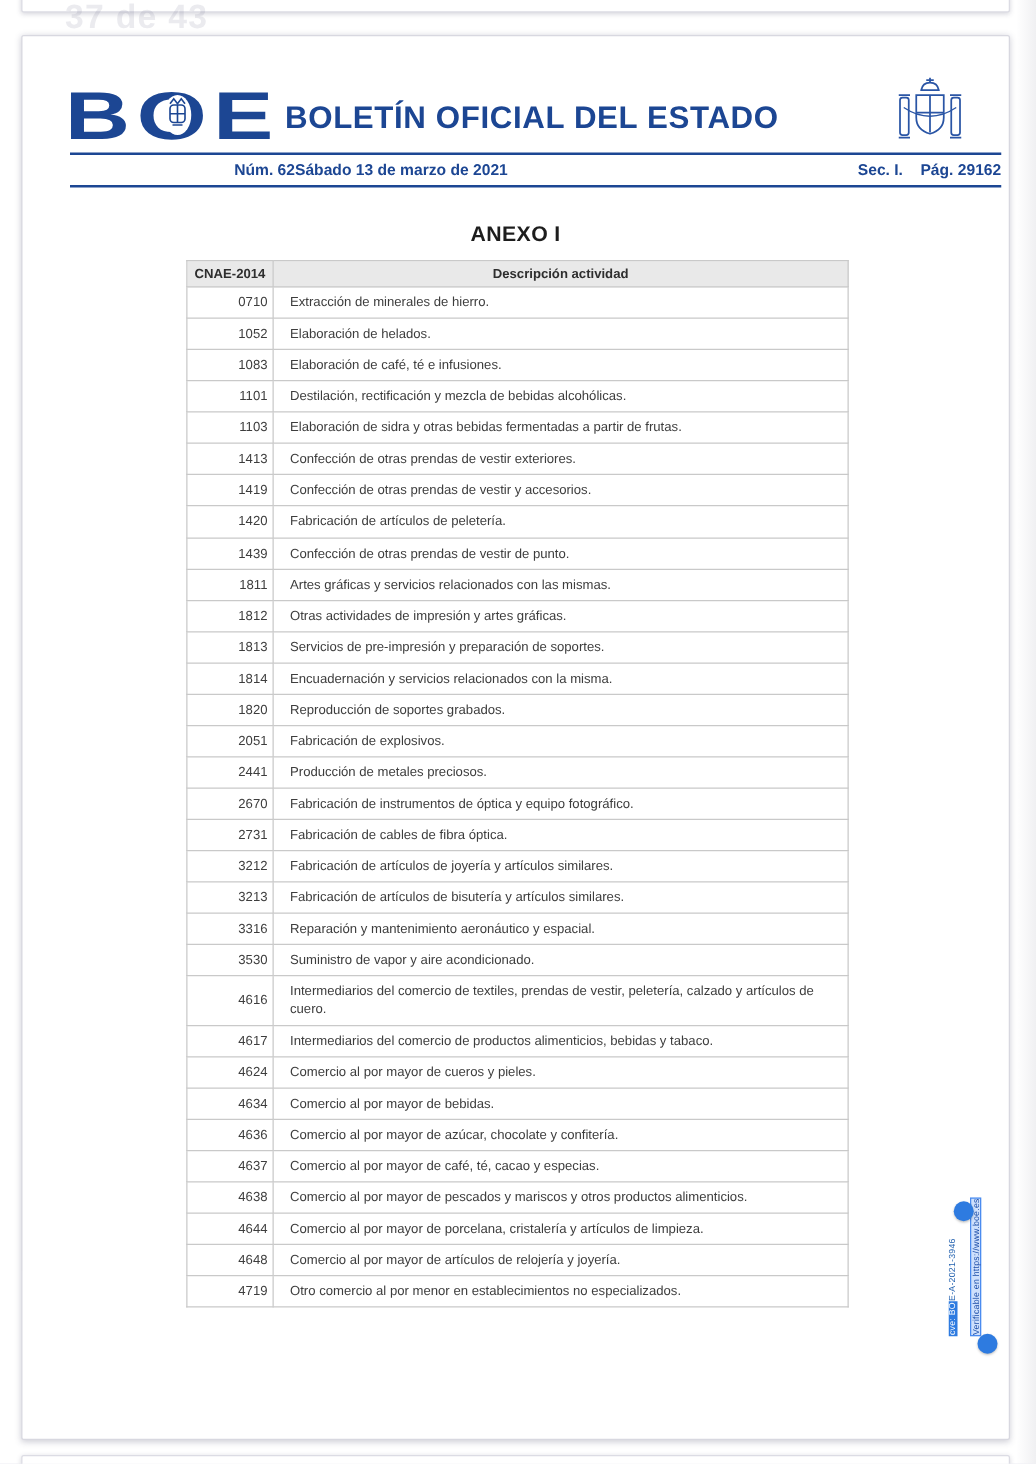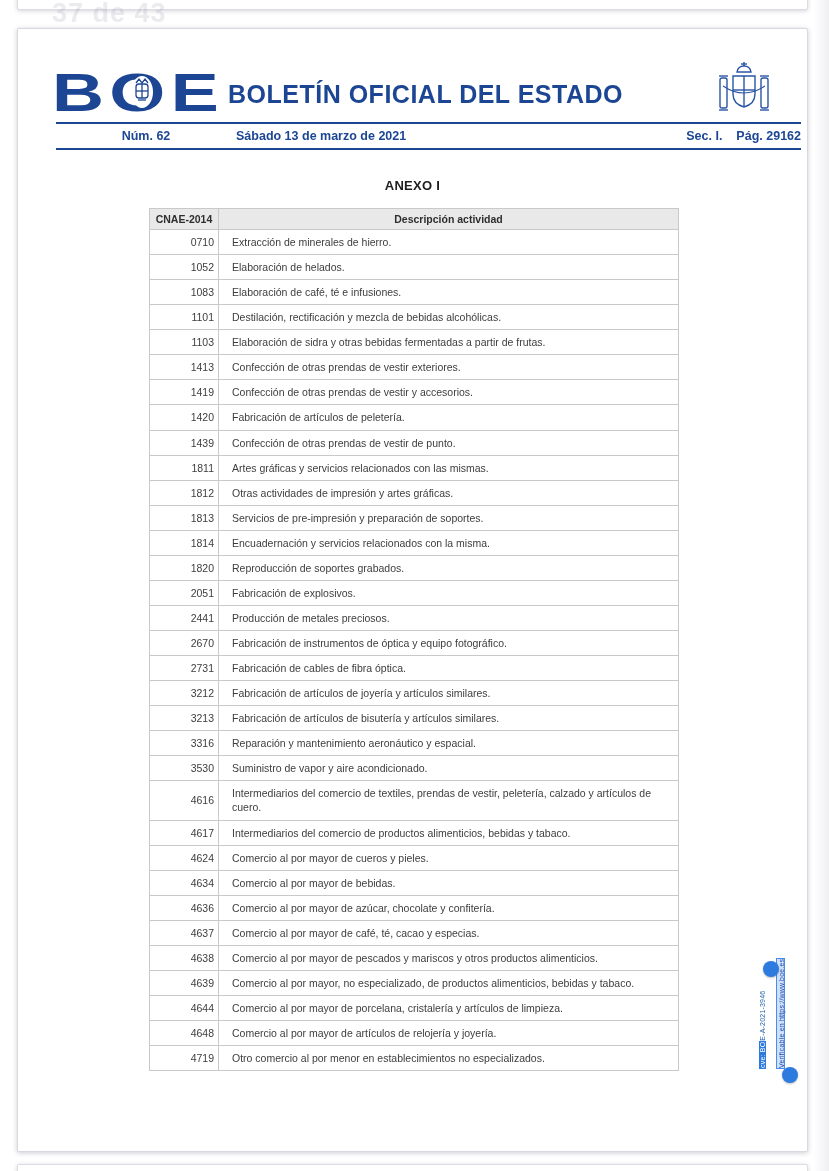--- a/index.html
+++ b/index.html
@@ -40,28 +40,28 @@
     font-size:25px;letter-spacing:.5px;white-space:nowrap;
   }
   .mast-arms{width:58px;flex:0 0 58px;display:flex;justify-content:flex-end;}
   .rule{position:absolute;left:38px;width:745px;height:2px;background:#1c4693;}
   .rule.top{top:93px;}
   .rule.bottom{top:119px;}
   .meta-row{
     position:absolute;left:38px;top:97px;width:745px;height:20px;
     display:flex;align-items:center;color:#1c4693;font-weight:bold;font-size:12.5px;
   }
-  .meta-left{flex:0 0 180px;text-align:center;}
+  .meta-left{flex:0 0 180px;text-align:right;}
   .meta-center{flex:1;}
   .meta-right{flex:0 0 180px;text-align:right;}
   .meta-right span + span{margin-left:14px;}
   
   .annex-title{
     position:absolute;left:0;top:149px;width:100%;text-align:center;
-    font-size:13px;font-weight:bold;color:#1d1d1d;letter-spacing:.3px;
+    font-size:17px;font-weight:bold;color:#1d1d1d;letter-spacing:.3px;
   }
   .table-wrap{position:absolute;left:131px;top:179px;width:530px;}
   table.cnae{width:100%;border-collapse:collapse;}
   table.cnae th,table.cnae td{border:1px solid #c9c9c9;}
   table.cnae th{
     background:#e9e9e9;font-size:10.5px;font-weight:bold;color:#2e2e2e;
     padding:4px 4px;text-align:center;
   }
   td.code{width:69px;text-align:right;font-size:10.5px;color:#3d3d3d;padding:5px 4px;}
   td.desc{font-size:10.5px;color:#3d3d3d;padding:5px 20px 5px 13px;line-height:1.34;}
@@ -297,24 +297,20 @@
   <tr>
     <td class="code">4637</td>
     <td class="desc">Comercio al por mayor de café, té, cacao y especias.</td>
   </tr>
 
   <tr>
     <td class="code">4638</td>
     <td class="desc">Comercio al por mayor de pescados y mariscos y otros productos alimenticios.</td>
   </tr>
 
-  <tr>
-    <td class="code">4639</td>
-    <td class="desc">Comercio al por mayor, no especializado, de productos alimenticios, bebidas y tabaco.</td>
-  </tr>
 
   <tr>
     <td class="code">4644</td>
     <td class="desc">Comercio al por mayor de porcelana, cristalería y artículos de limpieza.</td>
   </tr>
 
   <tr>
     <td class="code">4648</td>
     <td class="desc">Comercio al por mayor de artículos de relojería y joyería.</td>
   </tr>

